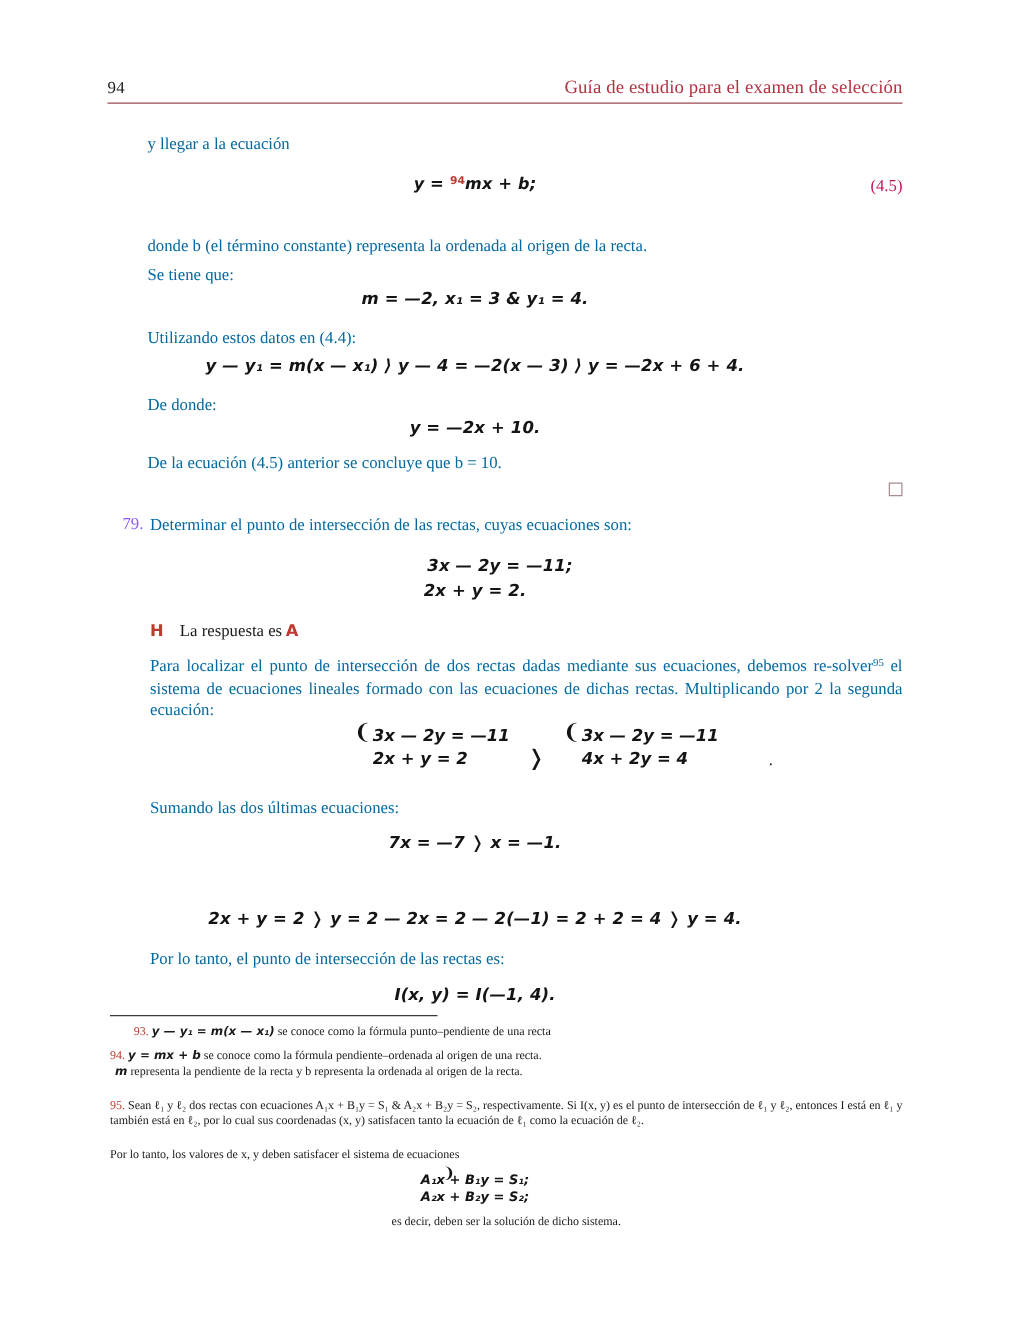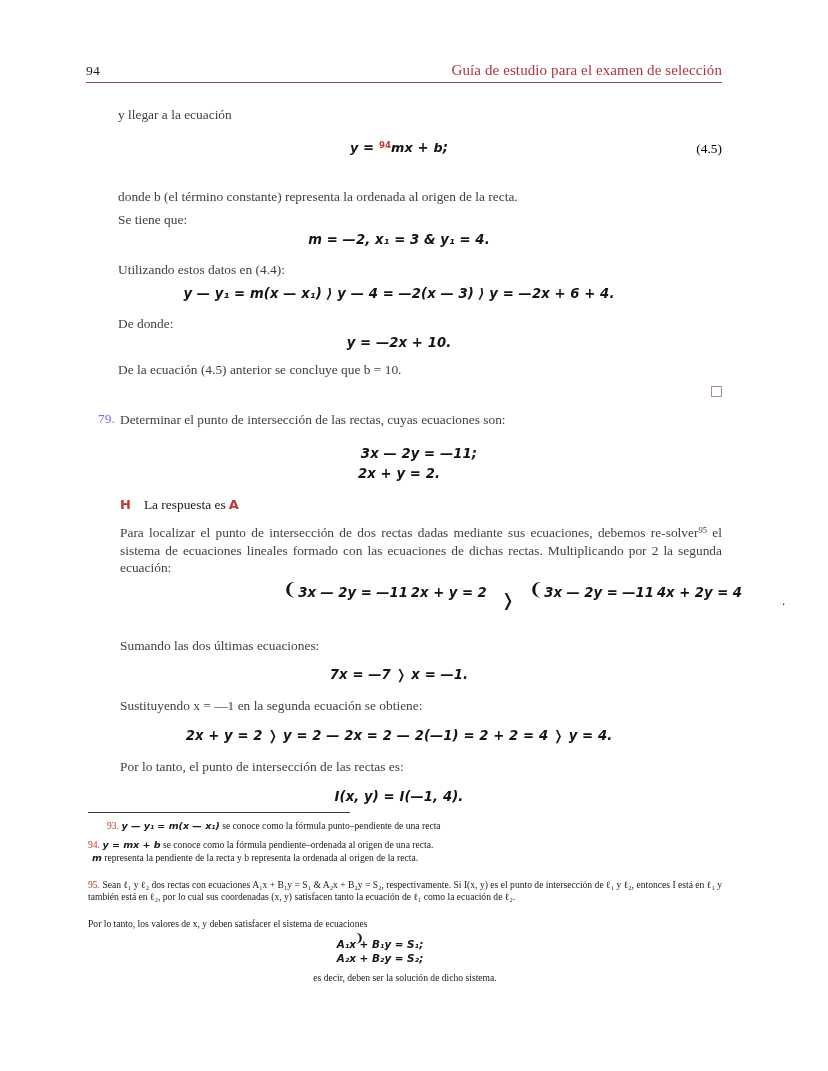--- a/index.html
+++ b/index.html
@@ -50,41 +50,40 @@
     width: 636px;
     height: 1px;
     background: #9a4a52;
   }
 
   
   .para {
     position: absolute;
     font-size: 13.4px;
     line-height: 17.6px;
-    color: #404040;
+    color: #0369a1;
     text-align: justify;
   }
   .para.indent-a { left: 118px; width: 604px; }
   .para.indent-b { left: 120px; width: 602px; }
 
   .eq {
     position: absolute;
     font-family: "DejaVu Sans", sans-serif;
     font-style: italic;
     font-weight: bold;
     font-size: 13.2px;
     color: #141414;
     white-space: nowrap;
     letter-spacing: .1px;
   }
   .eq.off {
     left: 0;
     width: 760px;
     text-align: center;
-    padding-left: 19px;
   }
 
   .mi {
     font-family: "DejaVu Sans", sans-serif;
     font-style: italic;
     font-weight: bold;
     font-size: 12.8px;
   }
   sup.red {
     color: #c0392f;
@@ -98,21 +97,21 @@
     font-style: normal;
     font-weight: normal;
     vertical-align: 4px;
   }
 
   .eqnum {
     position: absolute;
     right: 106px;
     font-size: 13.4px;
     font-family: "Liberation Serif", serif;
-    color: #000000;
+    color: #be185d;
   }
 
   
   .qed {
     position: absolute;
     left: 711px;
     top: 386px;
     width: 9px;
     height: 9px;
     border: 1.4px solid #a98b90;
@@ -164,21 +163,21 @@
     font-family: "DejaVu Sans", sans-serif;
     font-weight: bold;
     font-size: 17px;
     line-height: 12px;
     color: #141414;
     margin-right: 1px;
     transform: translateY(-2px);
   }
   .sys-eqs {
     display: flex;
-    flex-direction: row;
+    flex-direction: column;
     gap: 3px;
     font-family: "DejaVu Sans", sans-serif;
     font-style: italic;
     font-weight: bold;
     font-size: 13.2px;
     color: #141414;
   }
   .sys-eqs span { display: block; }
   .arrow {
     font-family: "DejaVu Sans", sans-serif;
@@ -307,21 +306,20 @@
         <span>3x — 2y = —11</span>
         <span>4x + 2y = 4</span>
       </span>
     </div>
     <span class="trail-dot">.</span>
   </div>
 
   <div class="para indent-b" style="top:637px;">Sumando las dos últimas ecuaciones:</div>
   <div class="eq off" style="top:667px;">7x = —7 ❭ x = —1.</div>
 
-  <div class="para indent-b" style="top:697px;">Sustituyendo x = —1 en la segunda ecuación se obtiene:</div>
   <div class="eq off" style="top:728px;">2x + y = 2 ❭ y = 2 — 2x = 2 — 2(—1) = 2 + 2 = 4 ❭ y = 4.</div>
 
   <div class="para indent-b" style="top:758px;">Por lo tanto, el punto de intersección de las rectas es:</div>
   <div class="eq off" style="top:789px;">I(x, y)  =  I(—1, 4).</div>
 
   <div class="fn-rule"></div>
 
   <div class="fn" style="left:88px; top:820px; width:634px;padding-left:19px;">
     <span class="no">93.</span>
     <span class="m">y — y₁ = m(x — x₁)</span><span> se conoce como la fórmula punto–pendiente de una recta</span>

